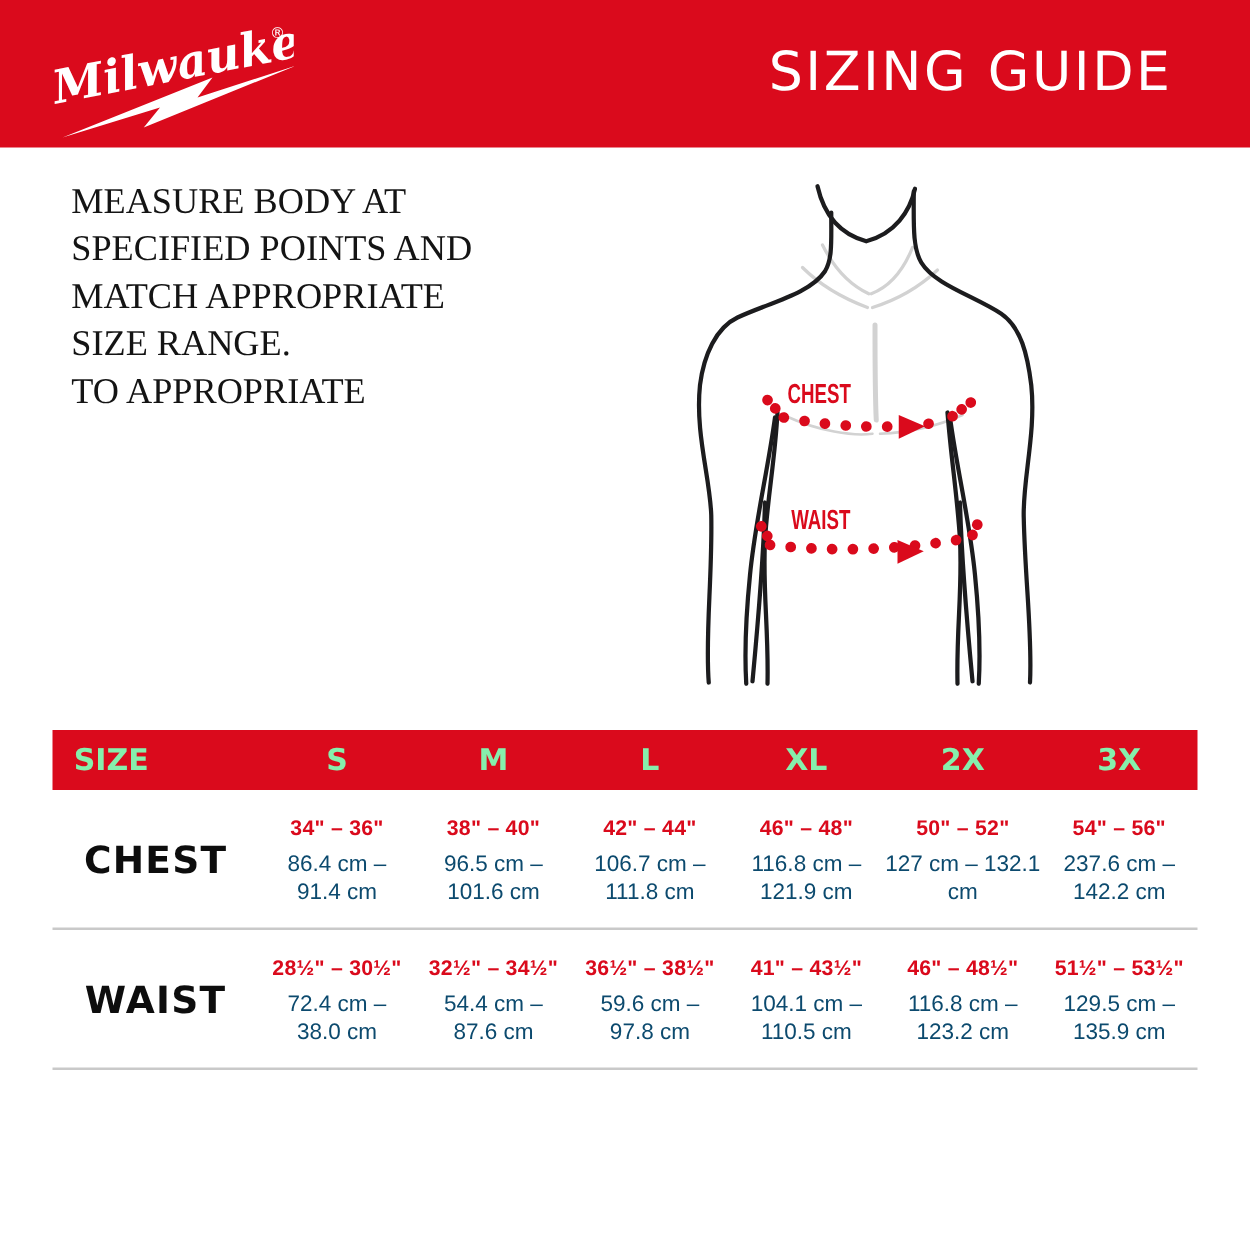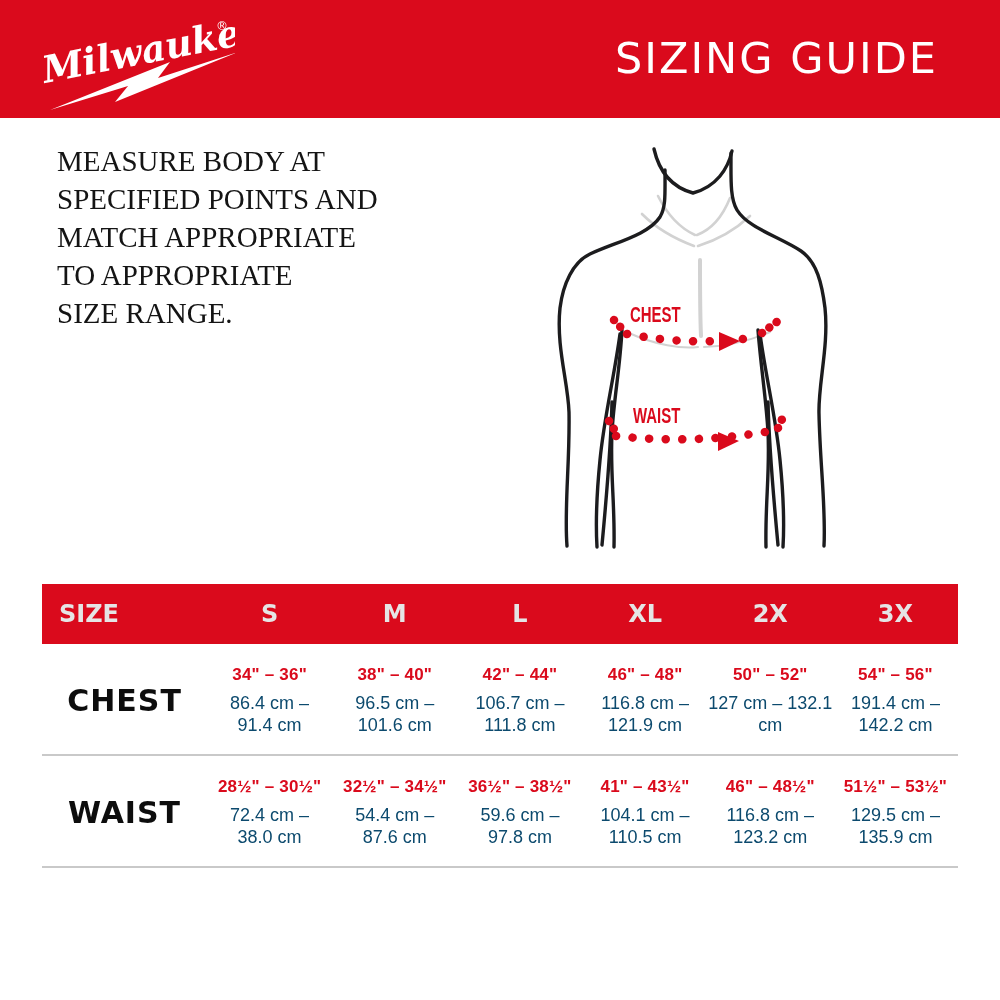--- a/index.html
+++ b/index.html
@@ -21,22 +21,22 @@
   .intro { position:absolute; left:57px; top:142px; color:#141414;
            font-size:29px; line-height:38px; font-weight:400;font-family:Liberation Serif, serif; }
 
   
   .figure { position:absolute; left:530px; top:140px; width:420px; height:420px; }
 
   
   .size-table { position:absolute; left:42px; top:584px; width:916px; }
   .t-head {
     display:grid; grid-template-columns:165px repeat(6,1fr);
-    background:#da0a1c; height:60px; align-items:center;
-    color:#e5e5e5; font-family:"DejaVu Sans", sans-serif;
+    background:#da0a1c; height:48px; align-items:center;
+    color:#86efac; font-family:"DejaVu Sans", sans-serif;
     font-weight:bold; font-size:24px;
   }
   .t-head .h-first { padding-left:17px; text-align:left; }
   .t-head .h-col { text-align:center; }
   .t-row {
     display:grid; grid-template-columns:165px repeat(6,1fr);
     border-bottom:2px solid #c9c9c9; padding:21px 0 18px 0; min-height:103px;
   }
   .row-label {
     display:flex; align-items:center; justify-content:center;
@@ -60,22 +60,22 @@
         <path d="M30,105 L150,57 L138,73 L218,47 L95,97 L108,81 Z"></path>
       </g>
     </svg>
     <div class="banner-title">SIZING GUIDE</div>
   </div>
 
   <div class="intro">
     <div>MEASURE BODY AT</div>
     <div>SPECIFIED POINTS AND</div>
     <div>MATCH APPROPRIATE</div>
+    <div>SIZE RANGE.</div>
     <div>TO APPROPRIATE</div>
-    <div>SIZE RANGE.</div>
   </div>
 
   <svg class="figure" viewBox="0 0 420 420" xmlns="http://www.w3.org/2000/svg" aria-hidden="true">
 
     <g fill="none" stroke="#d2d2d2" stroke-width="2.6" stroke-linecap="round">
       <path d="M128,56 C138,76 150,88 165,95"></path>
       <path d="M200,58 C192,78 180,90 167,95"></path>
       <path d="M112,74 C128,90 148,100 164,106"></path>
       <path d="M220,76 C204,91 184,101 168,106"></path>
       <path d="M170,120 C170,150 170,175 171,196" stroke-width="4"></path>
@@ -157,21 +157,21 @@
         <div class="cm">116.8 cm –</div>
         <div class="cm">121.9 cm</div>
       </div>
       <div class="cell">
         <div class="inches">50" – 52"</div>
         <div class="cm">127 cm –  132.1</div>
         <div class="cm">cm</div>
       </div>
       <div class="cell">
         <div class="inches">54" – 56"</div>
-        <div class="cm">191.4 cm –</div>
+        <div class="cm">237.6 cm –</div>
         <div class="cm">142.2 cm</div>
       </div>
     </div>
 
     <div class="t-row">
       <div class="row-label">WAIST</div>
       <div class="cell">
         <div class="inches">28½" – 30½"</div>
         <div class="cm">72.4 cm –</div>
         <div class="cm">38.0 cm</div>

